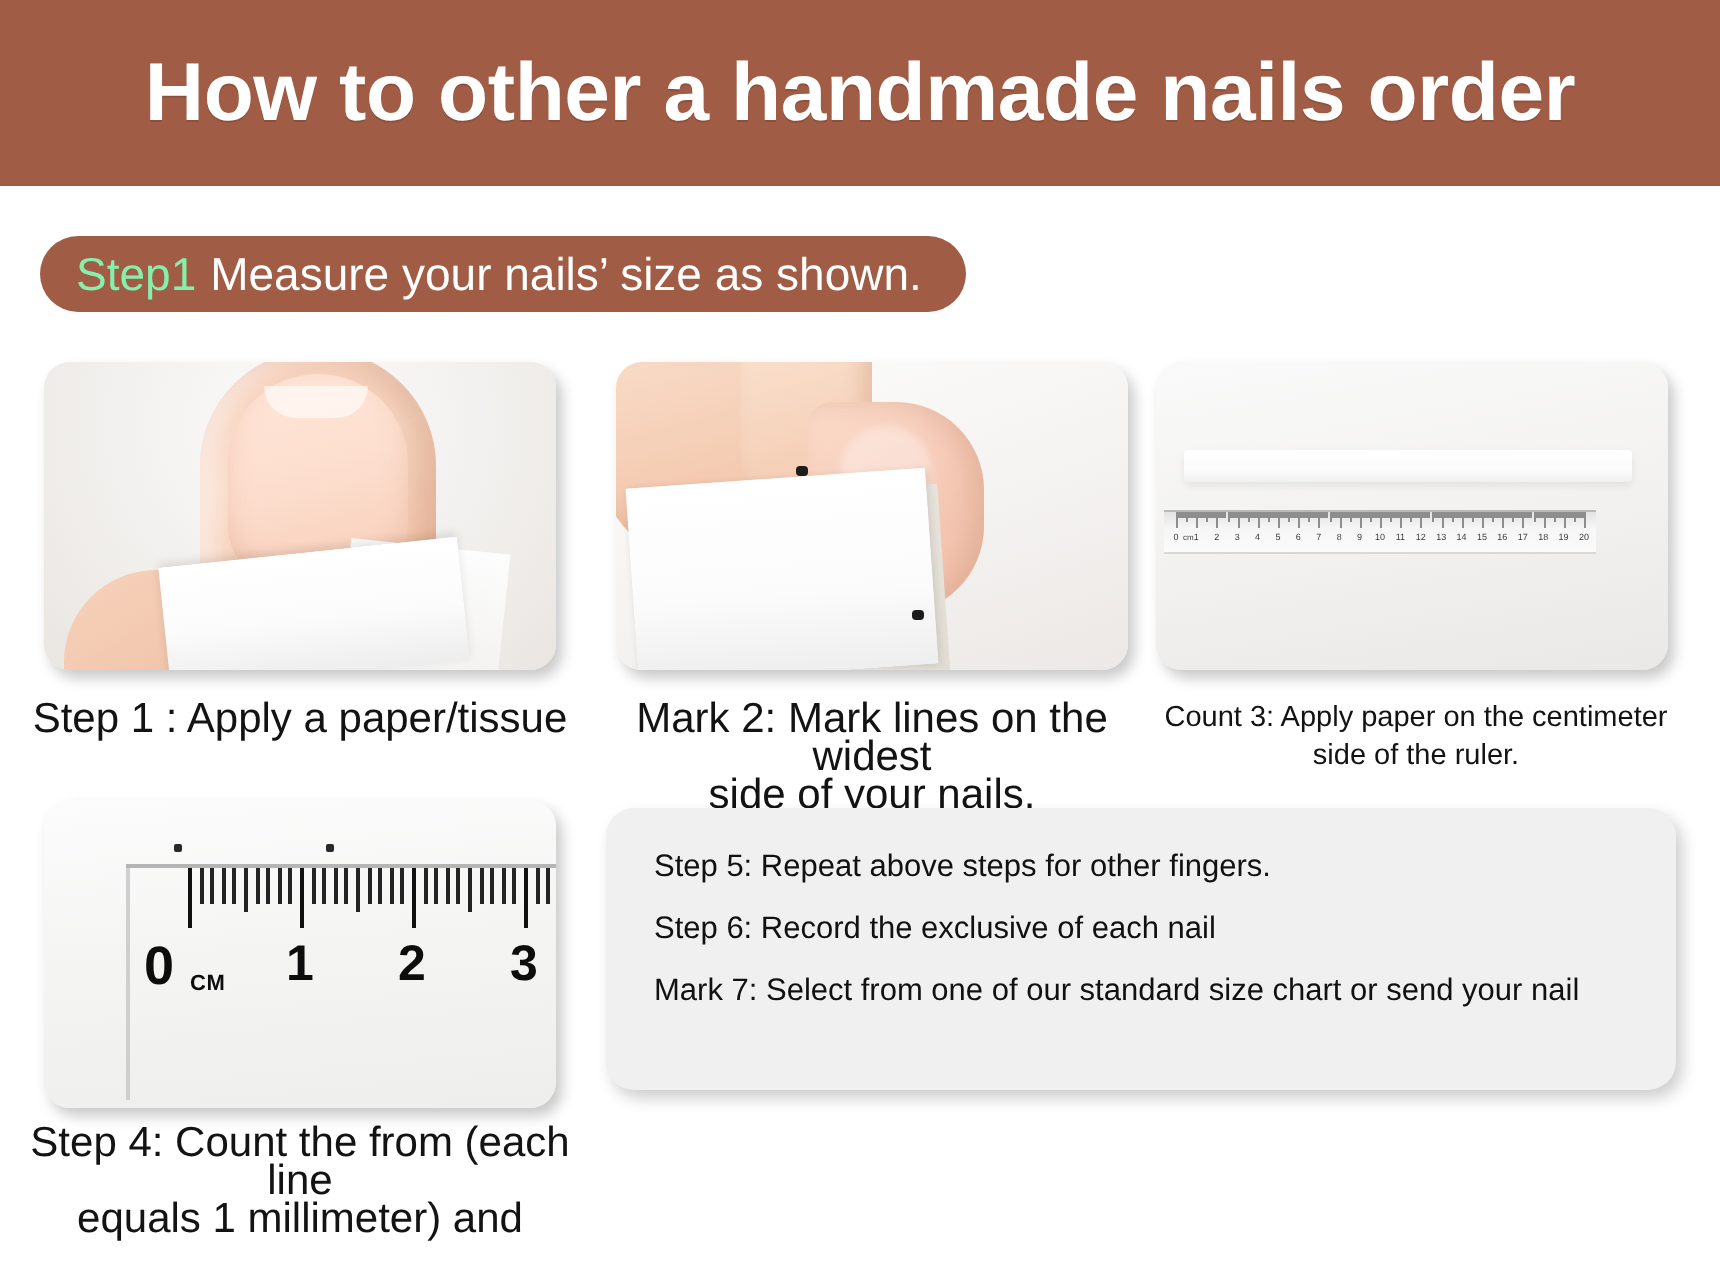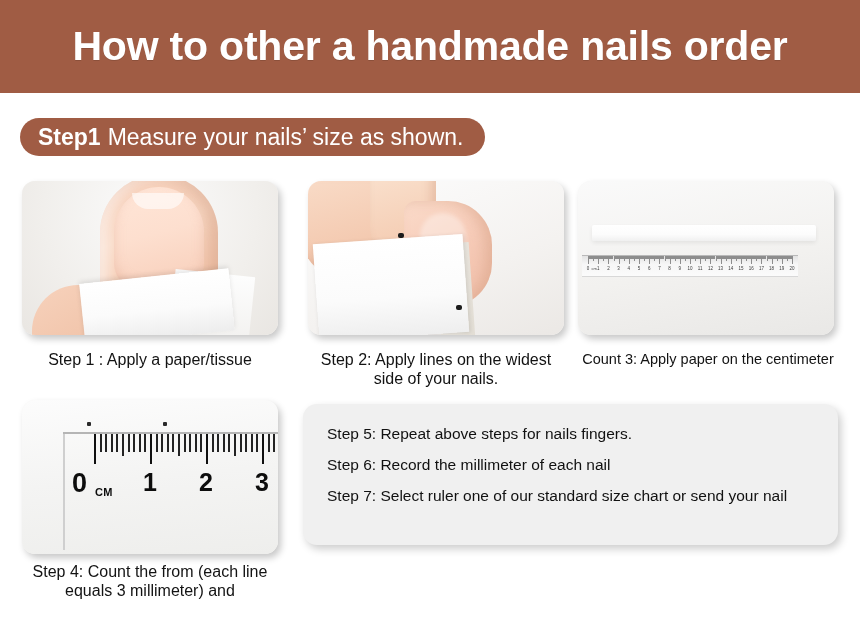--- a/index.html
+++ b/index.html
@@ -42,23 +42,23 @@
     left: 20px; top: 118px;
     height: 38px;
     padding: 0 22px 0 18px;
     background: #a05c44;
     border-radius: 19px;
     display: flex;
     align-items: center;
     white-space: nowrap;
   }
   .step1-strong {
-    color: #ffffff;
+    color: #86efac;
     font-size: 23px;
-    font-weight: bold;
+    font-weight: normal;
     margin-right: 7px;
   }
   .step1-rest {
     color: #ffffff;
     font-size: 23px;
     font-weight: normal;
   }
 
   
   .photo-card {
@@ -219,21 +219,21 @@
   }
   .s4-dot {
     position:absolute; width:4px; height:4px; background:#2a2a2a; border-radius:1px;
   }
 
   
   .caption {
     position: absolute;
     text-align: center;
     color: #131313;
-    font-size: 16px;
+    font-size: 21px;
     line-height: 19px;
     font-family: "Liberation Sans", sans-serif;
   }
   #cap-step1 { left: 10px;  top: 350px; width: 280px; }
   #cap-step2 { left: 296px; top: 350px; width: 280px; }
   #cap-step3 { left: 566px; top: 350px; width: 284px; font-size: 14.5px; }
   #cap-step4 { left: 8px;   top: 562px; width: 284px; }
 
   
   .steps-panel {
@@ -577,32 +577,33 @@
     <div class="s4-num" id="s4-num-2" style="left:184px;">2</div>
     <div class="s4-num" id="s4-num-3" style="left:240px;">3</div>
   </div>
 </div>
 
 <div class="caption" id="cap-step1">
   <div>Step 1 : Apply a paper/tissue</div>
 </div>
 
 <div class="caption" id="cap-step2">
-  <div>Step 2: Apply lines on the widest</div>
+  <div>Mark 2: Mark lines on the widest</div>
   <div>side of your nails.</div>
 </div>
 
 <div class="caption" id="cap-step3">
   <div>Count 3: Apply paper on the centimeter</div>
+  <div>side of the ruler.</div>
 </div>
 
 <div class="caption" id="cap-step4">
   <div>Step 4: Count the from (each line</div>
-  <div>equals 3 millimeter) and</div>
+  <div>equals 1 millimeter) and</div>
 </div>
 
 <div class="steps-panel">
-  <div class="steps-line">Step 5: Repeat above steps for nails fingers.</div>
-  <div class="steps-line">Step 6: Record the millimeter of  each nail</div>
+  <div class="steps-line">Step 5: Repeat above steps for other fingers.</div>
+  <div class="steps-line">Step 6: Record the exclusive of  each nail</div>
   <div class="steps-line wrap">
-    <span>Step 7: Select ruler one of our standard size chart or send your nail</span>
+    <span>Mark 7: Select from one of our standard size chart or send your nail</span>
   </div>
 </div>
 
 </body></html>

